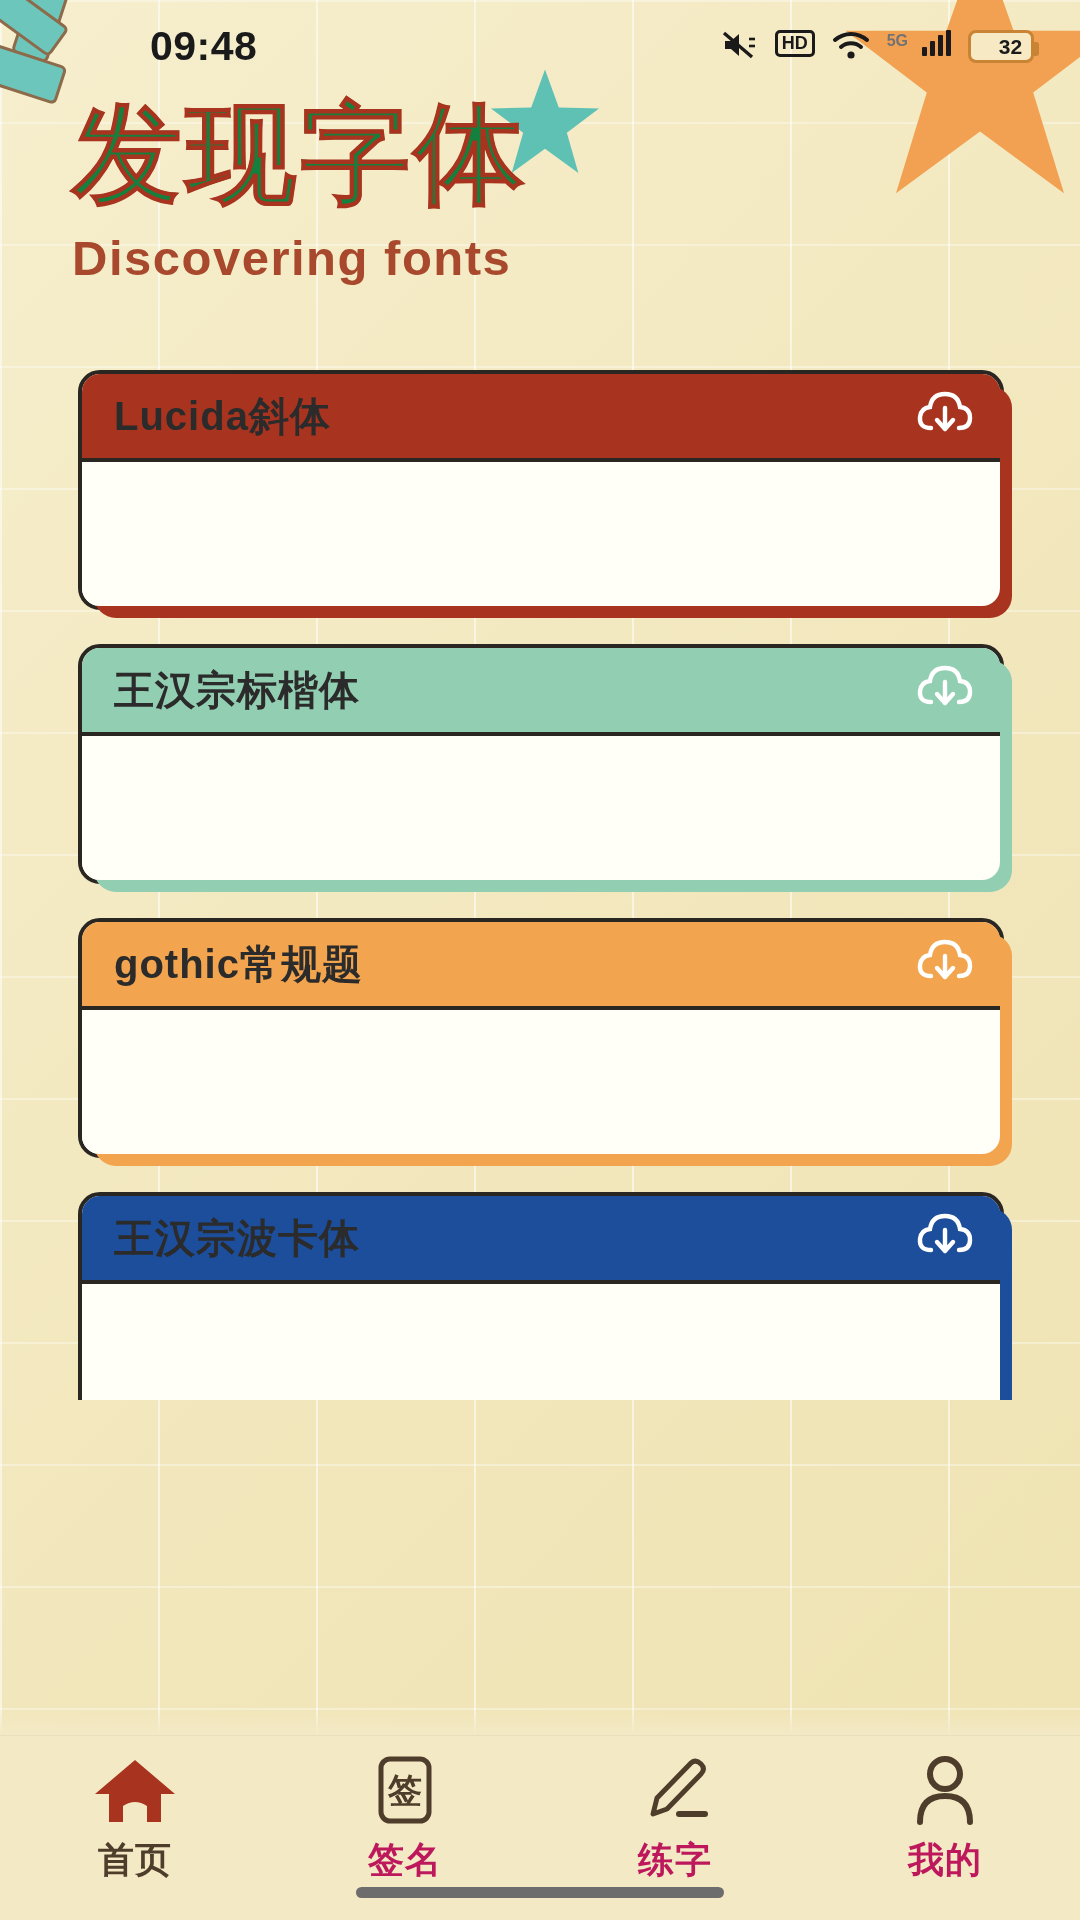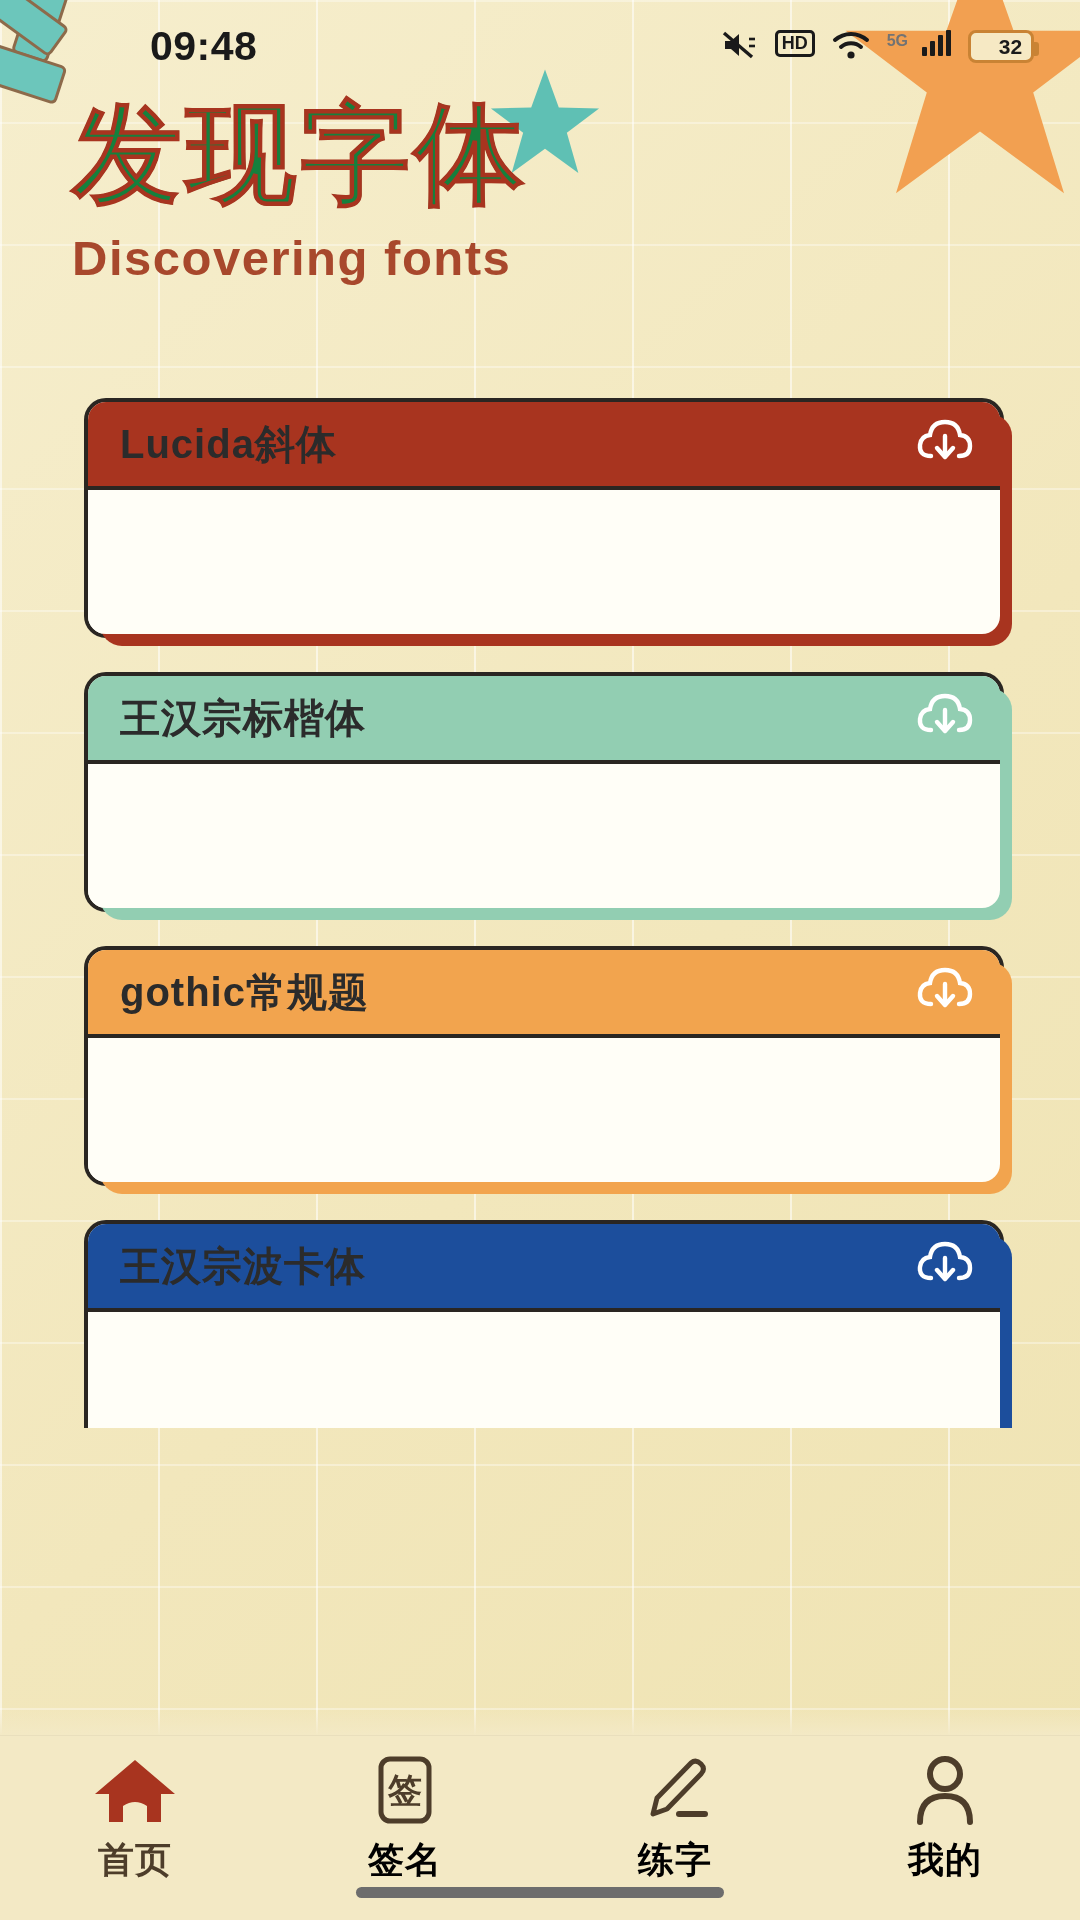--- a/index.html
+++ b/index.html
@@ -77,22 +77,22 @@
     letter-spacing:4px;
     -webkit-text-stroke:1px #a8341f;
   }
   #page-subtitle{
     font-size:49px; font-weight:bold; color:#a8482c;
     margin-left:72px; margin-top:18px; letter-spacing:1.5px;
   }
 
   
   #font-list{
-    position:absolute; top:398px; left:0; width:1080px; height:1030px;
-    z-index:4; overflow:hidden;padding-left:6px;
+    position:absolute; top:370px; left:0; width:1080px; height:1030px;
+    z-index:4; overflow:hidden;
   }
   .font-card{
     position:relative;
     margin:0 76px 34px 78px;
     border-radius:22px;
     border:4px solid #2a2622;
     background:#fffdf2;
     box-shadow:10px 10px 0 0 rgba(0,0,0,0);
   }
   .card-shadow{
@@ -126,21 +126,21 @@
     display:flex; align-items:flex-start; justify-content:space-around;
     padding-top:18px;
     border-top:1px solid rgba(0,0,0,0.04);
   }
   .nav-item{
     width:200px; display:flex; flex-direction:column;
     align-items:center; gap:8px;
   }
   .nav-ico{ height:74px; display:flex; align-items:center; justify-content:center; }
   .nav-label{
-    font-size:36px; font-weight:bold; color:#000000; letter-spacing:1px;
+    font-size:36px; font-weight:bold; color:#be185d; letter-spacing:1px;
   }
   .nav-item.active .nav-label{ color:#4d3d2a; }
   #home-indicator{
     position:absolute; bottom:22px; left:50%; transform:translateX(-50%);
     width:368px; height:11px; border-radius:6px; background:#6d6d6d; z-index:9;
   }
   .fade-bottom{
     position:absolute; left:0; bottom:185px; width:1080px; height:26px;
     background:linear-gradient(to bottom, rgba(243,233,197,0), #f3e9c5);
     z-index:6;

